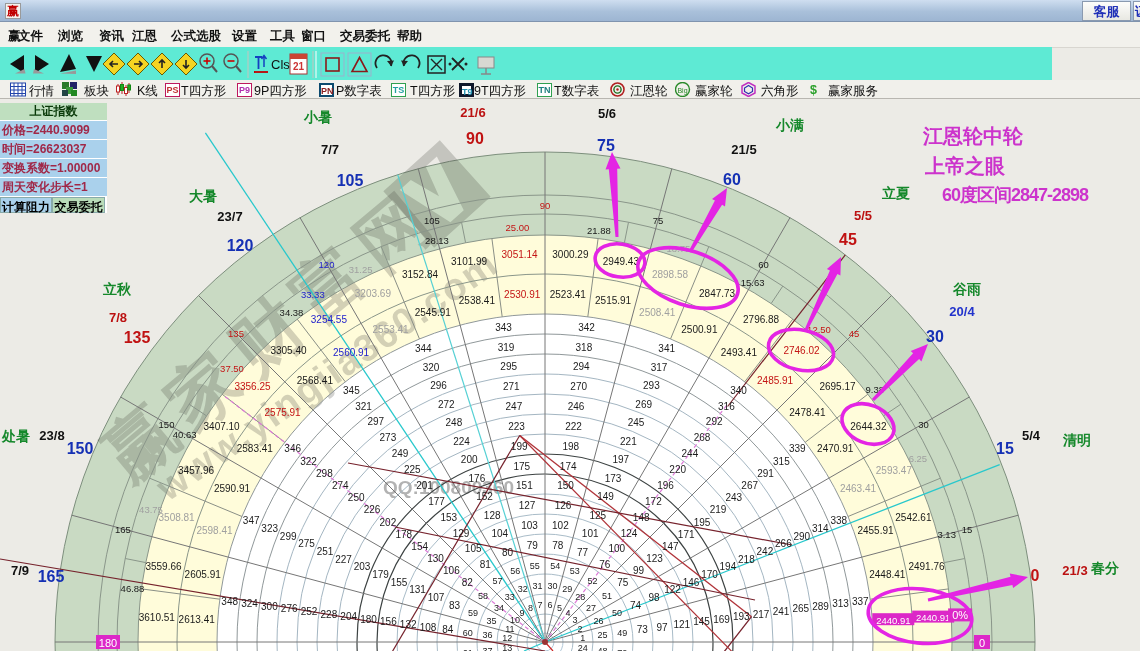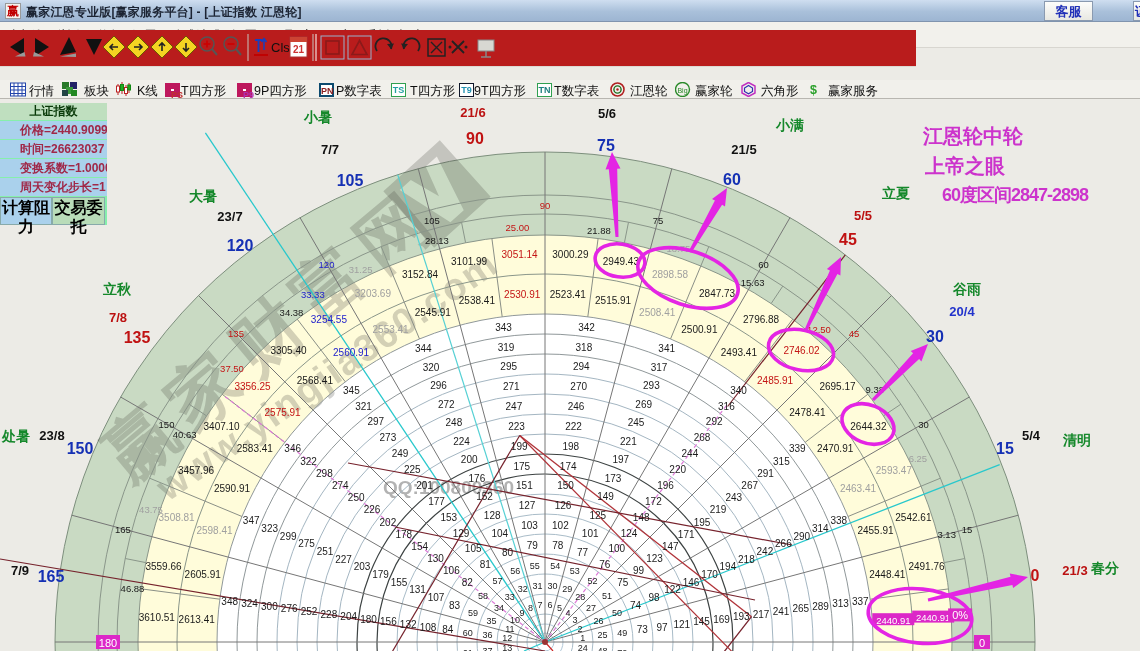--- a/index.html
+++ b/index.html
@@ -3,28 +3,28 @@
 <style>
 *{margin:0;padding:0;box-sizing:border-box}
 body{width:1140px;height:651px;position:relative;overflow:hidden;font-family:"Liberation Sans",sans-serif;background:#ecebe6}
 .titlebar{position:absolute;left:0;top:0;width:1140px;height:22px;background:linear-gradient(180deg,#cfdef0 0%,#a9c0da 55%,#9db5d2 100%);border-bottom:1px solid #8094ae}
 .ticon{position:absolute;left:5px;top:3px;width:16px;height:16px;background:#f4f2ee;border:1px solid #9a9a9a;color:#c00000;font-weight:bold;font-size:12px;line-height:14px;text-align:center}
 .ttext{position:absolute;left:26px;top:4px;font-size:12px;font-weight:bold;color:#1c2433;letter-spacing:0.2px}
 .tbtn{position:absolute;top:1px;height:20px;background:linear-gradient(180deg,#fdfdfb,#e8e8e2);border:1px solid #8a9ab0;font-size:13px;font-weight:bold;color:#2030b8;text-align:center;line-height:19px}
 .menubar{position:absolute;left:0;top:22px;width:1140px;height:26px;background:#f2f1ec;border-bottom:1px solid #d8d6d0}
 .menubar span{position:absolute;top:6px;font-size:12.5px;font-weight:bold;color:#111}
 .micon{position:absolute;left:8px;top:4px;color:#c00000;font-weight:bold;font-size:14px}
-.toolbar1{position:absolute;left:0;top:30px;width:916px;height:37px;background:#b91c1c;border-bottom:1px solid #dcdad4}
+.toolbar1{position:absolute;left:0;top:47px;width:1052px;height:37px;background:#5eead4;border-bottom:1px solid #dcdad4}
 .toolbar2{position:absolute;left:0;top:80px;width:1140px;height:19px;background:#f1f0eb;border-bottom:1px solid #b8b6b0}
 .toolbar2 span.lbl{position:absolute;top:3px;font-size:12.5px;color:#111}
 .badge{position:absolute;top:3px;width:15px;height:14px;font-size:9px;font-weight:bold;text-align:center;line-height:13px;background:#fff}
-.panel{position:absolute;left:0;top:103px;width:107px;background:#86efac;z-index:5}
-.prow{width:107px;height:18px;background:#aad1ec;color:#a02848;font-weight:bold;font-size:12px;line-height:18px;padding-left:20px;margin-bottom:1px;white-space:nowrap;overflow:hidden}
+.panel{position:absolute;left:0;top:103px;width:107px;background:#ffffff;z-index:5}
+.prow{width:107px;height:18px;background:#aad1ec;color:#a02848;font-weight:bold;font-size:12px;line-height:18px;padding-left:2px;margin-bottom:1px;white-space:nowrap;overflow:hidden}
 .phead{width:107px;height:17px;background:#bfdfbf;color:#0a3a0a;font-weight:bold;font-size:12px;text-align:center;line-height:17px;margin-bottom:1px}
-.pbtn{height:28px;font-weight:bold;font-size:16px;color:#000;text-align:center;line-height:19px;float:left;border:1px solid #8aa}
+.pbtn{height:16px;font-weight:bold;font-size:12px;color:#000;text-align:center;line-height:19px;float:left;border:1px solid #8aa}
 </style></head>
 <body>
 <svg width="1140" height="651" viewBox="0 0 1140 651" style="position:absolute;left:0;top:0">
     <rect x="0" y="103" width="1140" height="548" fill="#ecebe6"></rect>
 <circle cx="545.0" cy="642.0" r="490" fill="#c9dac3" stroke="#7d8f7d" stroke-width="1"></circle>
 <circle cx="545.0" cy="642.0" r="407" fill="#fffcda"></circle>
 <circle cx="545.0" cy="642.0" r="328" fill="#ffffff"></circle>
 <text x="0" y="0" transform="translate(144,447) rotate(-40)" font-size="70" font-weight="bold" fill="rgba(70,70,64,0.24)" text-anchor="middle" dominant-baseline="middle">赢</text>
 <text x="0" y="0" transform="translate(207,395) rotate(-40)" font-size="70" font-weight="bold" fill="rgba(70,70,64,0.24)" text-anchor="middle" dominant-baseline="middle">家</text>
 <text x="0" y="0" transform="translate(271,341) rotate(-40)" font-size="70" font-weight="bold" fill="rgba(70,70,64,0.24)" text-anchor="middle" dominant-baseline="middle">财</text>
@@ -426,22 +426,21 @@
 <polygon points="691.3,252.8 722.1,204.8 725.0,206.5 727.0,188.0 712.0,199.0 714.9,200.6 688.7,251.2" fill="#e424e4"></polygon>
 <polygon points="807.4,330.6 837.4,274.1 840.4,275.6 841.0,257.0 826.9,269.1 829.9,270.5 804.6,329.4" fill="#e424e4"></polygon>
 <polygon points="874.1,401.1 919.1,359.1 921.4,361.4 928.0,344.0 910.7,350.9 913.1,353.2 871.9,398.9" fill="#e424e4"></polygon>
 <polygon points="928.3,601.5 1012.4,584.9 1013.1,588.1 1028.0,577.0 1009.8,573.5 1010.5,576.7 927.7,598.5" fill="#e424e4"></polygon>
 <text x="973" y="143" font-size="20" font-weight="bold" fill="#cc33cc" text-anchor="middle">江恩轮中轮</text>
 <text x="965" y="173" font-size="20" font-weight="bold" fill="#cc33cc" text-anchor="middle">上帝之眼</text>
 <text x="1015" y="201" font-size="18" font-weight="bold" fill="#cc33cc" text-anchor="middle" letter-spacing="-1">60度区间2847-2898</text>
   </svg>
 <div class="titlebar">
  <div class="ticon">赢</div>
- <div class="ttext">赢家江恩专业版[赢家服务平台] - [上证指数 江恩轮]</div>
- <div class="tbtn" style="left:1044px;width:49px">客服</div>
+ <div class="tbtn" style="left:1082px;width:49px">客服</div>
  <div class="tbtn" style="left:1133px;width:30px">证券</div>
 </div>
 <div class="menubar">
  <span class="micon">赢</span>
  <span style="left:18px">文件</span>
  <span style="left:58px">浏览</span>
  <span style="left:99px">资讯</span>
  <span style="left:132px">江恩</span>
  <span style="left:171px">公式选股</span>
  <span style="left:232px">设置</span>
@@ -514,29 +513,29 @@
     </svg>
     <span class="lbl" style="left:84px">板块</span>
     <svg style="position:absolute;left:116px;top:2px" width="16" height="15" viewBox="0 0 16 15">
       <path d="M2,2 V13 M6,0 V12 M10,3 V14 M13,1 V11" stroke="#b22" stroke-width="1"></path>
       <rect x="0.5" y="4" width="3" height="6" fill="#fff" stroke="#b22"></rect>
       <rect x="4.5" y="2.5" width="3" height="6" fill="#2a2" stroke="#181"></rect>
       <rect x="8.5" y="5.5" width="3" height="6" fill="#fff" stroke="#b22"></rect>
       <rect x="11.8" y="3" width="2.7" height="5" fill="#2a2" stroke="#181"></rect>
     </svg>
     <span class="lbl" style="left:137px">K线</span>
-    <div class="badge" style="left:165px;border:6px solid #be185d;color:#c03030">PS</div>
+    <div class="badge" style="left:165px;border:1px solid #be185d;color:#c03030">PS</div>
     <span class="lbl" style="left:181px">T四方形</span>
-    <div class="badge" style="left:237px;border:6px solid #be185d;color:#b030b0">P9</div>
+    <div class="badge" style="left:237px;border:1px solid #be185d;color:#b030b0">P9</div>
     <span class="lbl" style="left:254px">9P四方形</span>
     <div class="badge" style="left:319px;border:2px solid #0c4a6e;color:#8b2020">PN</div>
     <span class="lbl" style="left:336px">P数字表</span>
     <div class="badge" style="left:391px;border:1px solid #30a050;color:#20a0a0">TS</div>
     <span class="lbl" style="left:410px">T四方形</span>
-    <div class="badge" style="left:459px;border:1px solid #0f172a;color:#2090b0">T9</div>
+    <div class="badge" style="left:459px;border:3px solid #0f172a;color:#2090b0">T9</div>
     <span class="lbl" style="left:474px">9T四方形</span>
     <div class="badge" style="left:537px;border:1px solid #30a050;color:#208080">TN</div>
     <span class="lbl" style="left:554px">T数字表</span>
     <svg style="position:absolute;left:610px;top:2px" width="16" height="15" viewBox="0 0 16 15">
       <circle cx="7.5" cy="7.5" r="6.5" fill="none" stroke="#b02020" stroke-width="1.6"></circle>
       <circle cx="7.5" cy="7.5" r="3.6" fill="none" stroke="#207020" stroke-width="1.4"></circle>
       <circle cx="7.5" cy="7.5" r="1.2" fill="#b02020"></circle>
     </svg>
     <span class="lbl" style="left:630px">江恩轮</span>
     <svg style="position:absolute;left:675px;top:2px" width="16" height="15" viewBox="0 0 16 15">

